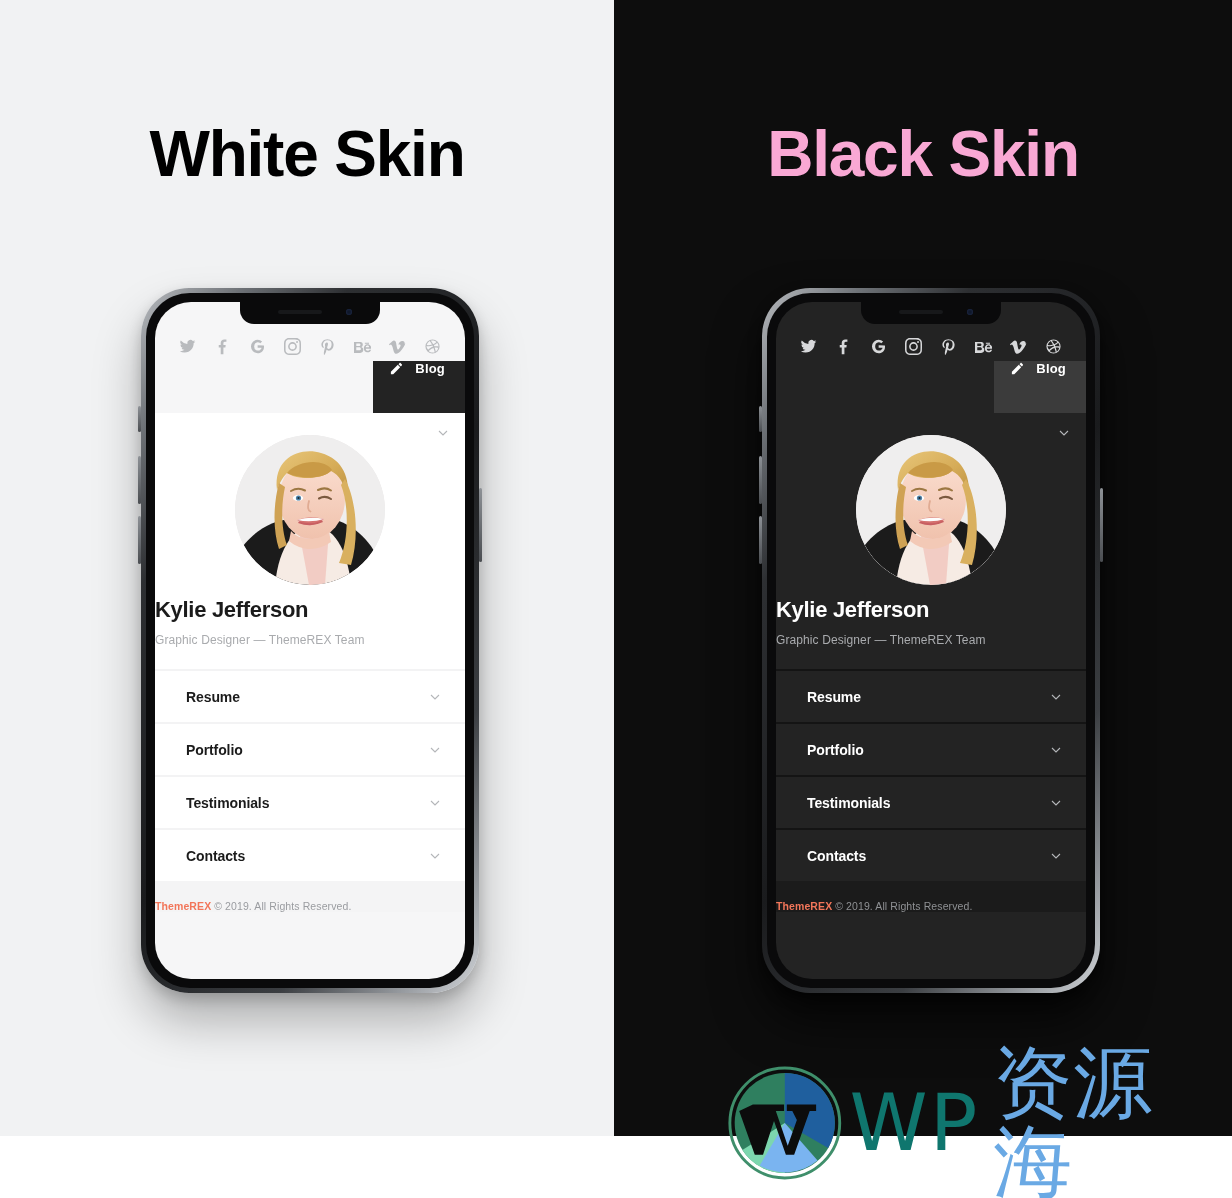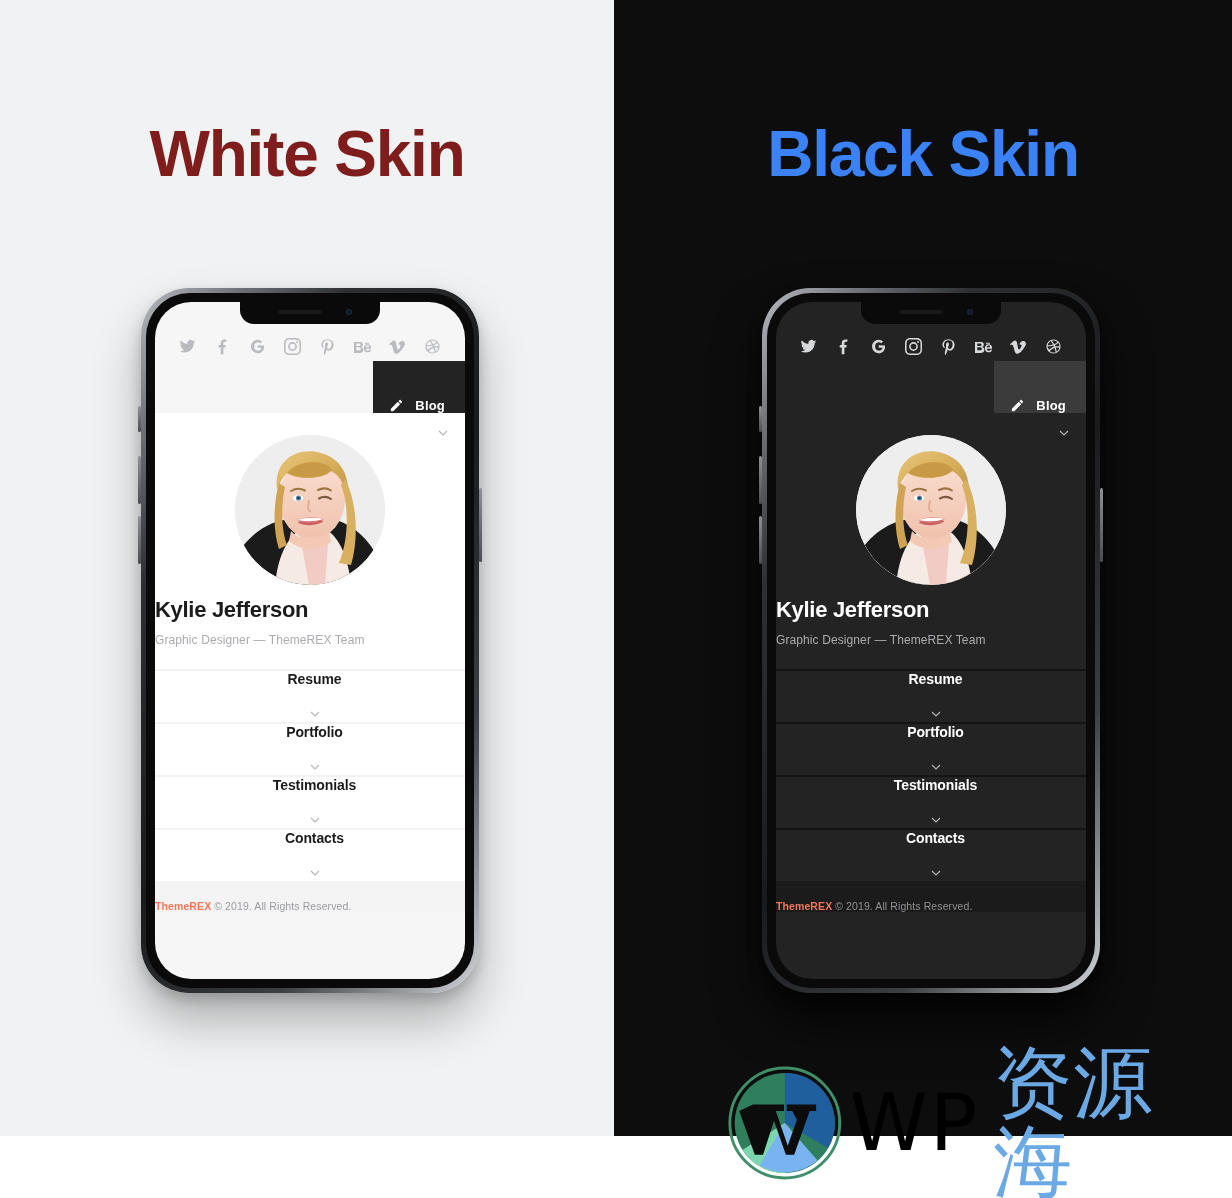--- a/index.html
+++ b/index.html
@@ -33,22 +33,22 @@
     position: absolute;
     top: 122px;
     left: 0;
     width: 100%;
     text-align: center;
     font-size: 64px;
     font-weight: 700;
     letter-spacing: -1.2px;
     line-height: 1;
   }
-  .panel.light .panel-title { color: #7f1d1d; }
-  .panel.dark  .panel-title { color: #3b82f6; text-align: center; }
+  .panel.light .panel-title { color: #000000; }
+  .panel.dark  .panel-title { color: #f9a8d4; text-align: center; }
 
   
   .phone {
     position: absolute;
     width: 338px;
     height: 705px;
     top: 288px;
   }
   .panel.light .phone { left: 141px; }
   .panel.dark  .phone { left: 148px; }
@@ -149,21 +149,21 @@
     position: relative;
     height: 52px;
   }
   .blog-btn {
     position: absolute;
     right: 0;
     top: 0;
     height: 52px;
     padding: 0 20px 0 16px;
     display: flex;
-    align-items: flex-end;
+    align-items: flex-start;
     gap: 11px;
     font-size: 13px;
     font-weight: 700;
     letter-spacing: 0.2px;
     color: #ffffff;
   }
   .screen-light .blog-btn { background: #232323; }
   .screen-dark  .blog-btn { background: #3b3b3b; }
   .pencil-ico { width: 15px; height: 15px; display:block; }
   .pencil-ico svg { width:100%; height:100%; display:block; fill:#ffffff; }
@@ -213,21 +213,20 @@
   .screen-light .profile-role { color: #a9abae; }
   .screen-dark  .profile-role { color: #a9abae; }
 
   .menu { }
   .menu-item {
     height: 53px;
     display: flex;
     align-items: center;
     justify-content: space-between;
     padding: 0 22px 0 31px;
-    flex-direction: column;
   }
   .screen-light .menu-item { background:#ffffff; border-top: 2px solid #f3f3f4; }
   .screen-dark  .menu-item { background:#232323; border-top: 2px solid #141414; }
 
   .menu-label { font-size: 14px; font-weight: 700; letter-spacing: -0.1px; }
   .screen-light .menu-label { color: #1b1b1b; }
   .screen-dark  .menu-label { color: #ffffff; }
 
   .chev { width: 16px; height: 16px; display:block; }
   .chev svg { width:100%; height:100%; display:block; fill:none; stroke-width:1.6; }
@@ -266,21 +265,21 @@
   }
   .wp-mark { width: 118px; height: 118px; display:block; }
   .wm-text {
     font-size: 79px;
     line-height: 1;
     letter-spacing: 1px;
     font-family: "DejaVu Sans", sans-serif;
     display: flex;
     align-items: center;
   }
-  .wm-en { color: #000000; font-weight: 400; letter-spacing: 2px;}
+  .wm-en { color: #0f766e; font-weight: 400; letter-spacing: 2px;}
   .wm-cn { color: #6aa9e4; font-weight: 400; margin-left: 14px; }
 </style>
 </head>
 <body>
 
 <div id="stage">
 
   <section class="panel light">
     <h1 class="panel-title">White Skin</h1>
 

